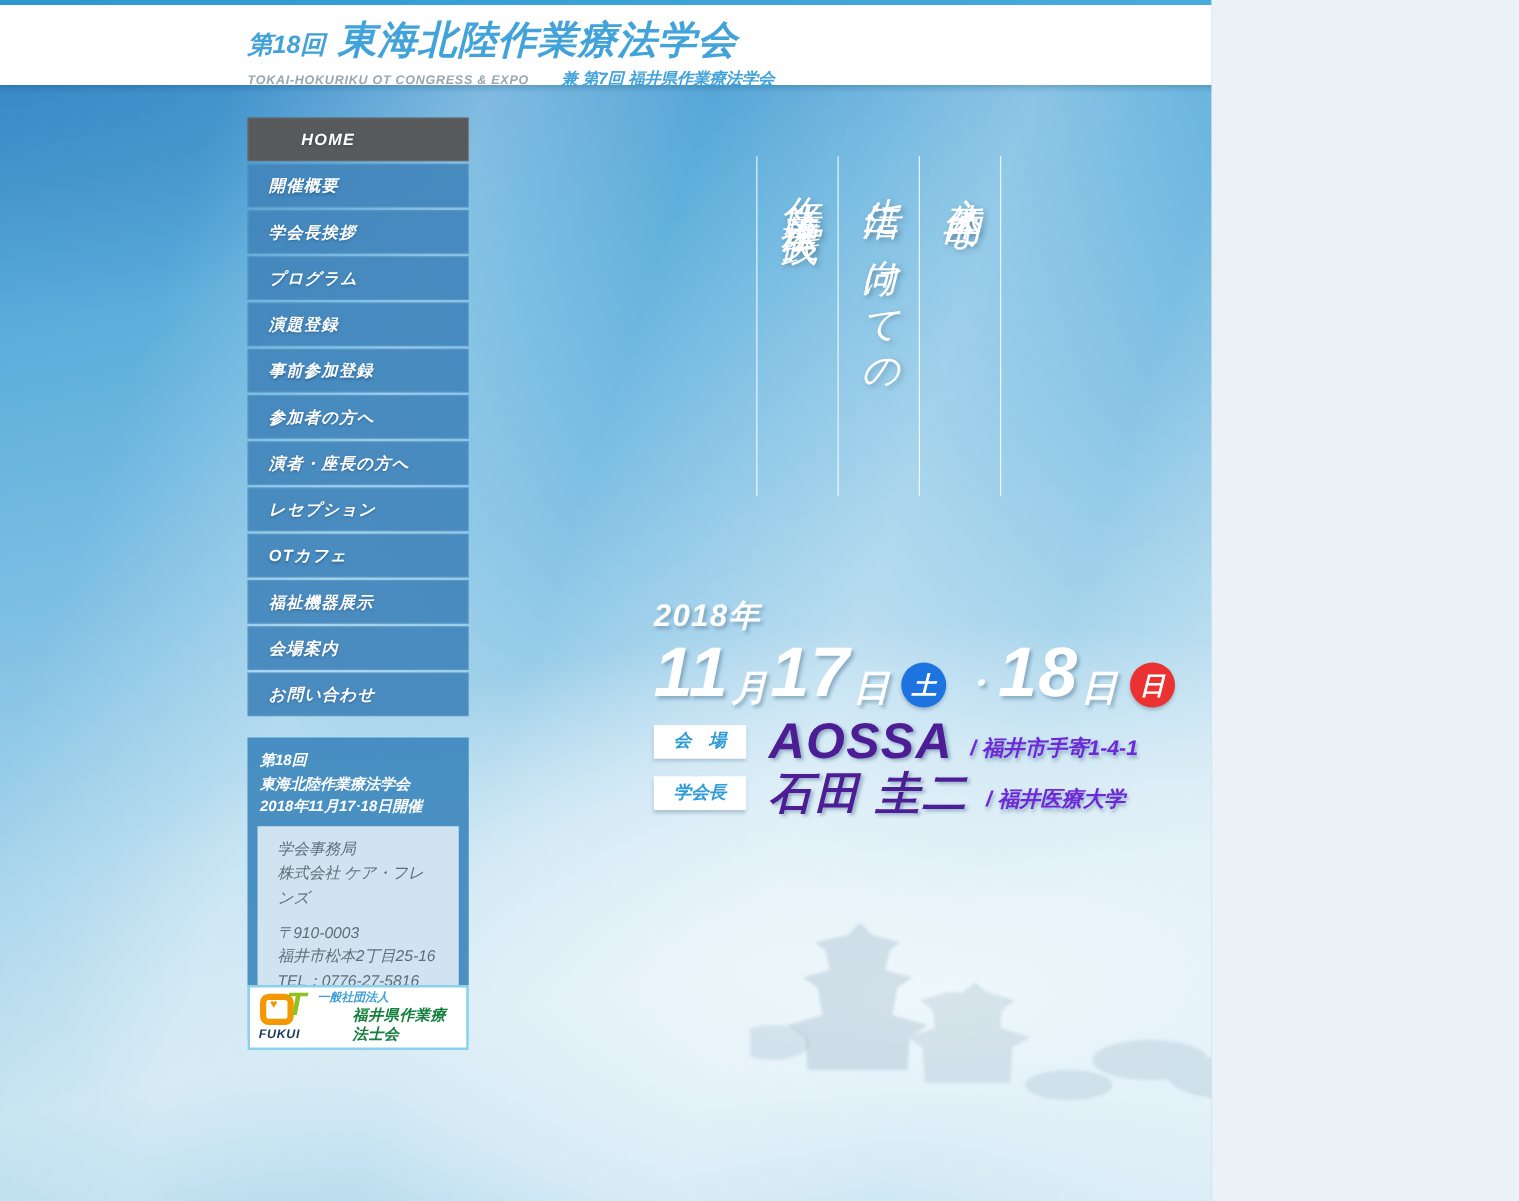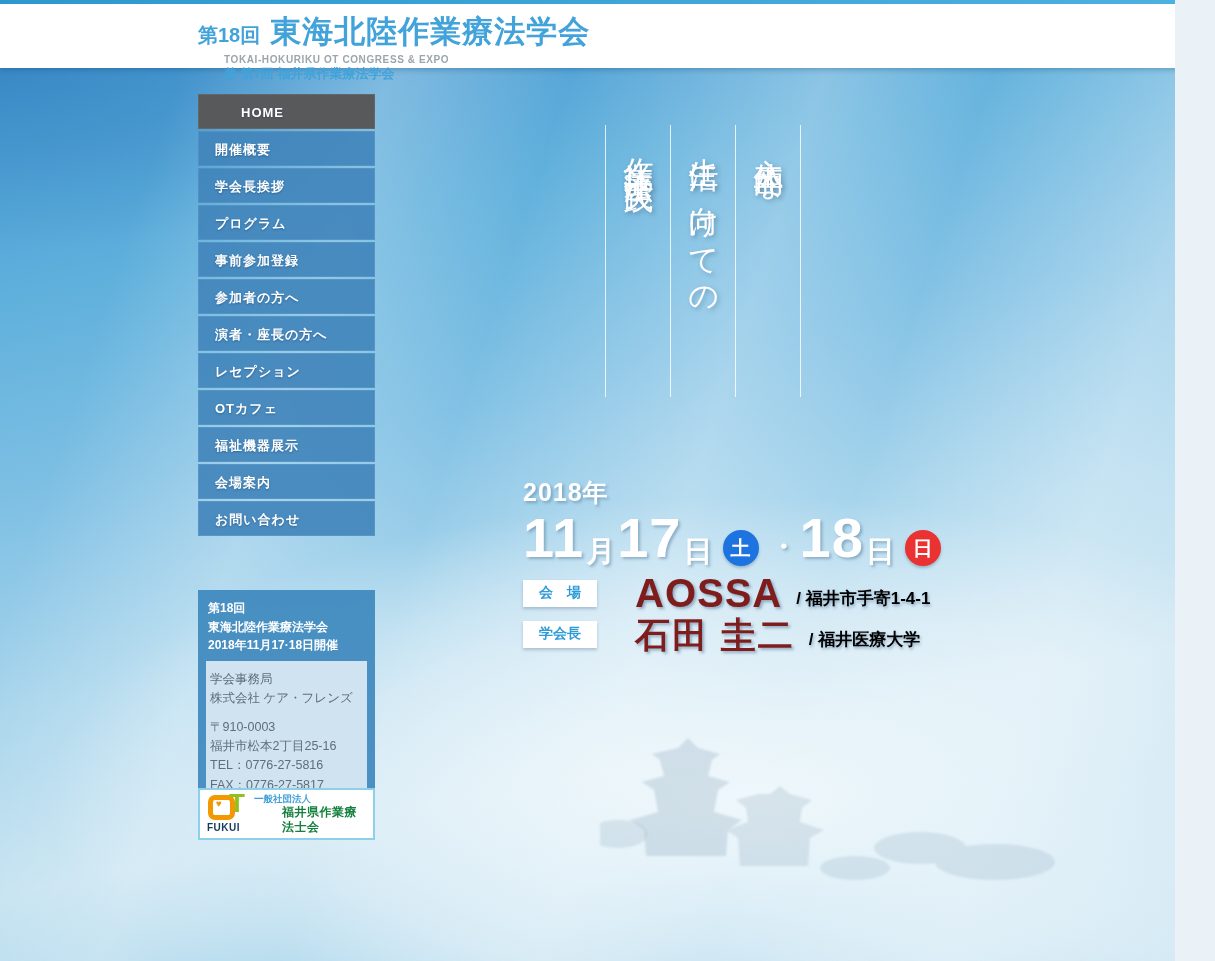--- a/index.html
+++ b/index.html
@@ -1,30 +1,31 @@
 <!DOCTYPE html>
 <html><head>
 <meta charset="utf-8">
 <style>
   html,body{margin:0;padding:0;background:#eaf2f7;}
   #page{
-    position:relative;width:1175px;height:961px;overflow:hidden;
+    position:relative;width:969px;height:961px;overflow:hidden;
     font-family:"Liberation Sans","DejaVu Sans",sans-serif;
     background:#7fc0e2;
+    font-style:italic;
   }
   
   .top-bar{position:absolute;left:0;top:0;width:1215px;height:4px;
     background:linear-gradient(90deg,#2f97cf,#4db2e0);z-index:6;}
   .site-header{position:absolute;left:0;top:4px;width:1215px;height:64px;background:#ffffff;
     box-shadow:0 2px 5px rgba(0,60,100,0.28);z-index:5;}
   .header-inner{position:absolute;left:198px;top:7px;}
   .title-row{display:flex;align-items:baseline;}
   .title-prefix{color:var(--accent);font-size:20px;font-weight:bold;margin-right:10px;}
   .title-main{color:var(--accent);font-size:31px;font-weight:bold;letter-spacing:1px;}
-  .sub-row{display:flex;align-items:baseline;margin-top:1px;flex-direction:column;}
+  .sub-row{display:flex;align-items:baseline;margin-top:1px;}
   .sub-en{color:#9aa5ac;font-size:10px;font-weight:bold;letter-spacing:0.6px;}
   .sub-jp{color:var(--accent);font-size:13px;font-weight:bold;margin-left:26px;}
 
   
   .bg{position:absolute;left:0;top:68px;width:1215px;height:893px;
     background:
       radial-gradient(ellipse 980px 420px at 62% 82%, rgba(242,249,252,0.95) 0%, rgba(238,246,251,0.55) 45%, rgba(238,246,251,0) 72%),
       radial-gradient(ellipse 700px 300px at 100% 100%, rgba(225,240,248,0.75) 0%, rgba(225,240,248,0) 65%),
       linear-gradient(108deg, rgba(255,255,255,0) 12%, rgba(255,255,255,0.28) 26%, rgba(255,255,255,0.02) 38%, rgba(255,255,255,0.30) 55%, rgba(255,255,255,0.05) 66%, rgba(255,255,255,0.35) 82%, rgba(255,255,255,0.1) 100%),
       radial-gradient(ellipse 600px 260px at 0% 0%, rgba(42,120,184,0.45) 0%, rgba(42,120,184,0) 70%),
@@ -39,21 +40,21 @@
     background:rgba(64,132,186,0.9);box-shadow:inset 0 0 0 1px rgba(255,255,255,0.08);}
   .menu li.active{background:#58595b;}
   .menu li span{color:#ffffff;font-size:13px;font-weight:bold;letter-spacing:1px;
     text-shadow:0 1px 2px rgba(0,40,80,0.35);}
 
   
   .info-box{position:absolute;left:198px;top:590px;width:177px;box-sizing:border-box;
     background:rgba(62,136,190,0.92);padding:9px 8px 8px 8px;z-index:4;}
   .info-head{color:#fff;font-size:12px;font-weight:bold;line-height:1.55;padding:0 2px 6px 2px;}
   .info-body{background:rgba(230,242,248,0.85);color:#5f6e79;font-size:12.5px;line-height:1.55;
-    padding:9px 4px;}
+    padding:9px 16px;}
   .info-gap{height:9px;}
 
   
   .assoc{position:absolute;left:198px;top:788px;width:177px;height:52px;box-sizing:border-box;
     background:#ffffff;border:2px solid #8dd0ea;display:flex;align-items:center;padding:4px 7px;
     cursor:pointer;z-index:4;}
   .ot-logo{position:relative;width:40px;height:42px;flex:0 0 auto;}
   .ot-o{position:absolute;left:1px;top:2px;width:17px;height:15px;border:5px solid #f39800;border-radius:7px;}
   .ot-heart{position:absolute;left:9px;top:6px;font-size:10px;color:#f39800;line-height:1;}
   .ot-t{position:absolute;left:22px;top:-3px;color:#8dc21f;font-size:26px;font-weight:bold;
@@ -86,25 +87,25 @@
     box-shadow:0 2px 3px rgba(60,90,120,0.35);}
   .wk.sat{background:var(--sat);}
   .wk.sun{background:var(--sun);}
   .dsep{font-size:28px;font-weight:bold;margin:8px 2px 0 6px;}
 
   
   .fact-rows{position:absolute;left:523px;top:576px;z-index:3;}
   .fact-row{display:flex;align-items:center;margin-bottom:7px;height:34px;}
   .fact-badge{width:74px;height:27px;background:#ffffff;color:#2f9cd8;font-size:14px;font-weight:bold;
     display:flex;align-items:center;justify-content:center;box-shadow:0 2px 3px rgba(60,90,120,0.3);}
-  .fact-name{color:#7f1d1d;font-weight:bold;margin-left:38px;line-height:1;
+  .fact-name{color:#4c1d95;font-weight:bold;margin-left:18px;line-height:1;
     text-shadow:2px 2px 3px rgba(70,110,145,0.5);}
   .fact-name.big{font-size:40px;letter-spacing:1px;}
   .fact-name.jp{font-size:35px;letter-spacing:2px;}
-  .fact-sub{color:#000000;font-size:17px;font-weight:bold;margin-left:14px;margin-top:10px;
+  .fact-sub{color:#6d28d9;font-size:17px;font-weight:bold;margin-left:14px;margin-top:10px;
     text-shadow:1px 2px 3px rgba(70,110,145,0.5);}
 </style>
 </head>
 <body>
 
 <div id="page" style="--accent: #41a3da; --sat: #1d73e0; --sun: #ea3232;">
 
   <div class="bg">
     <svg class="castle" width="470" height="170" viewBox="0 0 470 170">
       <g fill="#8fa9bd" opacity="0.55">
@@ -132,20 +133,21 @@
         <span class="sub-jp">兼 第7回 福井県作業療法学会</span>
       </div>
     </div>
   </div>
 
   <ul class="menu">
     <li class="active" style="background: rgb(88, 89, 91); padding-left: 43px;"><span>HOME</span></li>
     <li style="background: rgba(64, 132, 186, 0.9);"><span>開催概要</span></li>
     <li style="background: rgba(64, 132, 186, 0.9);"><span>学会長挨拶</span></li>
     <li style="background: rgba(64, 132, 186, 0.9);"><span>プログラム</span></li>
+    <li style="background: rgba(64, 132, 186, 0.9);"><span>演題登録</span></li>
     <li style="background: rgba(64, 132, 186, 0.9);"><span>事前参加登録</span></li>
     <li style="background: rgba(64, 132, 186, 0.9);"><span>参加者の方へ</span></li>
     <li style="background: rgba(64, 132, 186, 0.9);"><span>演者・座長の方へ</span></li>
     <li style="background: rgba(64, 132, 186, 0.9);"><span>レセプション</span></li>
     <li style="background: rgba(64, 132, 186, 0.9);"><span>OTカフェ</span></li>
     <li style="background: rgba(64, 132, 186, 0.9);"><span>福祉機器展示</span></li>
     <li style="background: rgba(64, 132, 186, 0.9);"><span>会場案内</span></li>
     <li style="background: rgba(64, 132, 186, 0.9);"><span>お問い合わせ</span></li>
   </ul>
 

